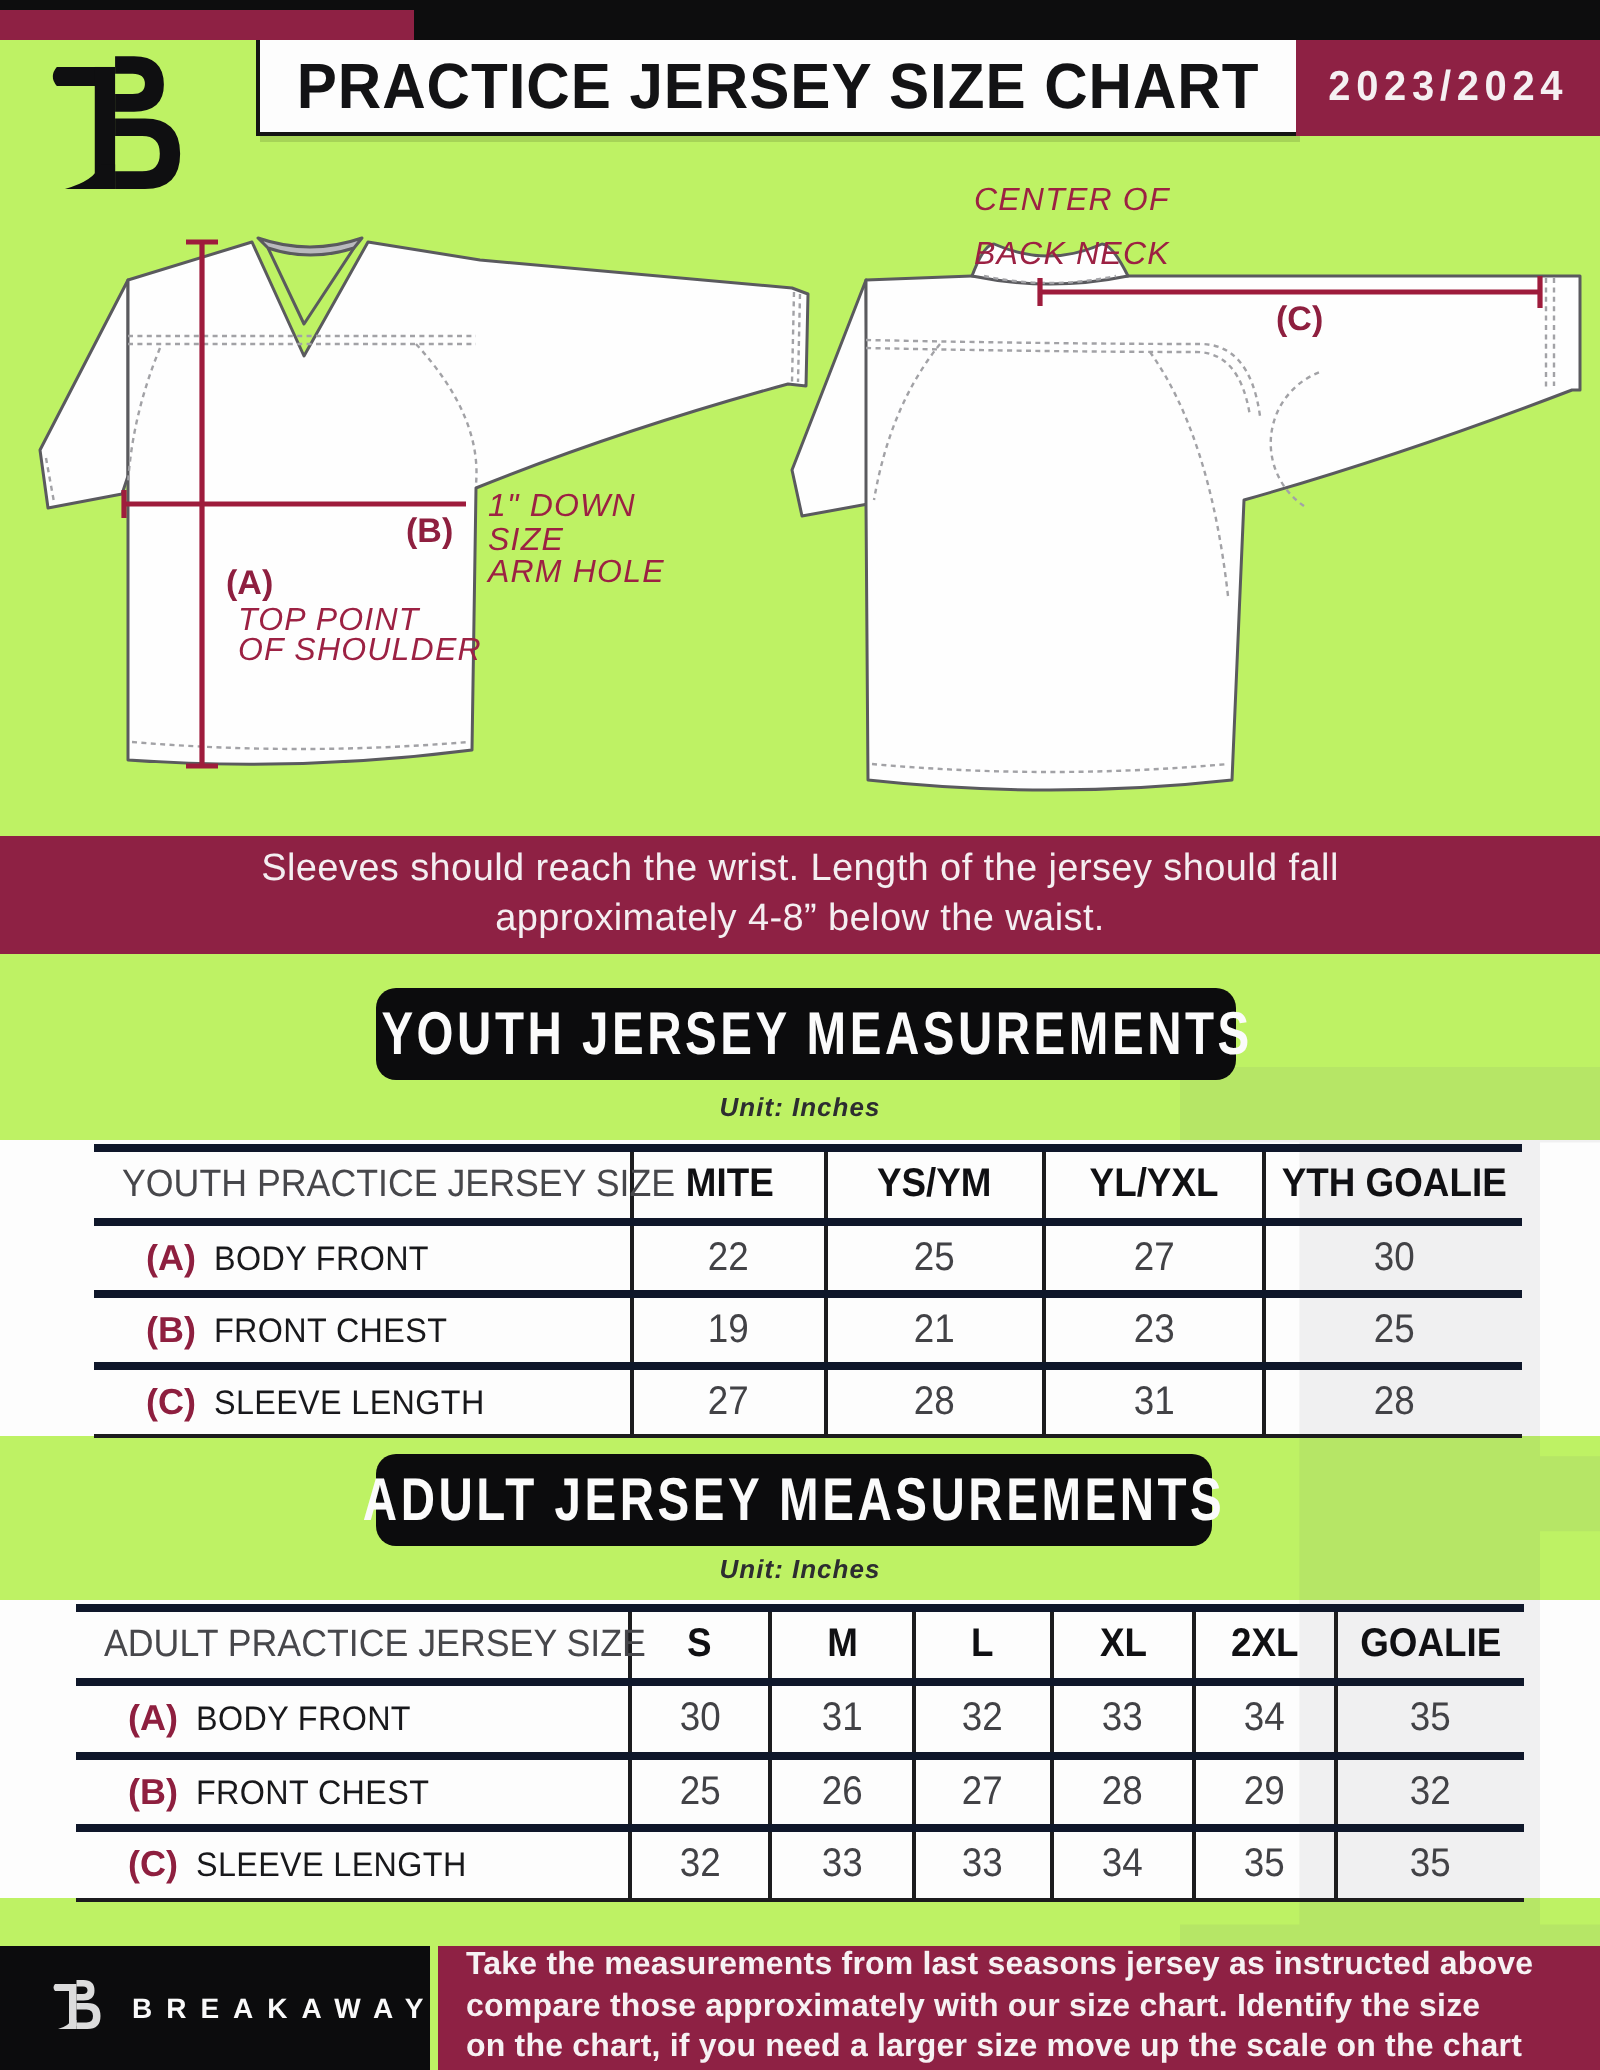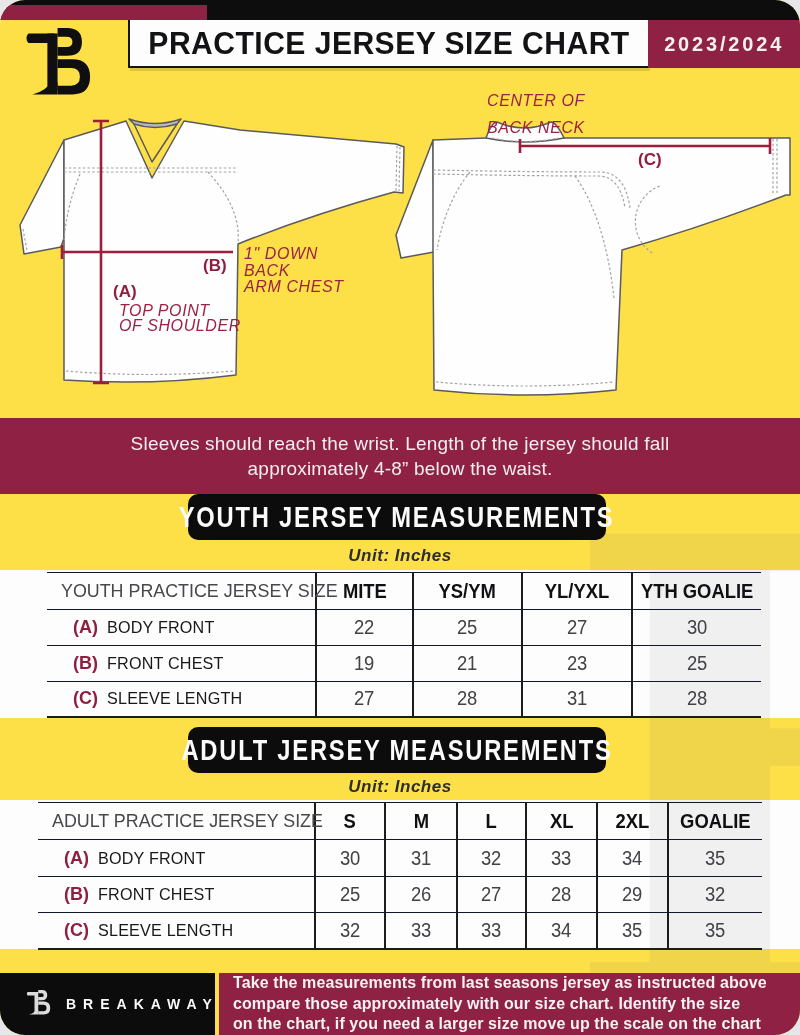--- a/index.html
+++ b/index.html
@@ -1,17 +1,17 @@
 <!DOCTYPE html>
 <html><head>
 <meta charset="utf-8">
 <style>
   html,body{margin:0;padding:0;}
   body{width:800px;height:1035px;font-family:"Liberation Sans",sans-serif;background:#e7e7e9;}
-  .page{position:relative;width:800px;height:1035px;overflow:hidden;background:#fde047;border-radius:25px;}
+  .page{position:relative;width:800px;height:1035px;overflow:hidden;background:#bef264;}
 
   
   .topstrip{position:absolute;left:0;top:0;width:800px;height:20px;background:#0d0d0e;z-index:6;}
   .topstrip .maroonseg{position:absolute;left:0;top:5px;width:207px;height:15px;background:#8e2144;}
   .titlebox{position:absolute;left:128px;top:20px;width:520px;height:48px;background:#fdfdfd;
             border-left:2px solid #141414;border-bottom:2px solid #141414;box-sizing:border-box;
             display:flex;align-items:center;justify-content:center;z-index:6;box-shadow:2px 3px 0 rgba(0,0,0,.12);}
   .titlebox .t{font-size:32px;font-weight:900;color:#131315;letter-spacing:.5px;
                display:inline-block;transform:scaleX(.94);white-space:nowrap;}
   .seasonbox{position:absolute;left:648px;top:20px;width:152px;height:48px;background:#8e2144;
@@ -22,40 +22,40 @@
   
   .corner-logo{position:absolute;left:24px;top:24px;z-index:6;}
 
   
   .diagram{position:absolute;left:0;top:68px;width:800px;height:356px;z-index:2;}
   .anno{position:absolute;color:#9c2143;z-index:3;white-space:nowrap;}
   .anno.key{font-weight:800;font-size:17px;font-style:normal;color:#8e1f3f;}
   .anno.it{font-style:italic;font-weight:500;font-size:16px;letter-spacing:.6px;line-height:13px;}
 
   
-  .notebanner{position:absolute;left:0;top:418px;width:800px;height:76px;background:#8e2144;z-index:4;
+  .notebanner{position:absolute;left:0;top:418px;width:800px;height:59px;background:#8e2144;z-index:4;
               display:flex;flex-direction:column;align-items:center;justify-content:center;gap:3px;}
   .notebanner div{color:#f4eef1;font-size:19px;font-weight:400;letter-spacing:.2px;}
 
   
   .secbanner{position:absolute;left:188px;width:418px;height:46px;background:#0c0c0d;border-radius:10px;
              display:flex;align-items:center;justify-content:center;z-index:5;}
   .secbanner .t{color:#fbfbfb;font-size:27px;font-weight:800;letter-spacing:2px;white-space:nowrap;
                 display:inline-block;transform:scale(.88,1.12);}
   .unit{position:absolute;left:0;width:800px;text-align:center;z-index:5;
-        font-style:italic;font-weight:700;font-size:17px;color:#2d2d30;letter-spacing:.5px;}
+        font-style:italic;font-weight:700;font-size:13px;color:#2d2d30;letter-spacing:.5px;}
 
   
   .whiteband{position:absolute;left:0;width:800px;background:#fdfdfd;z-index:1;}
   .watermark{position:absolute;left:560px;top:455px;z-index:2;font-family:"DejaVu Serif",serif;
              font-weight:700;font-size:640px;line-height:640px;color:rgba(110,110,118,.09);pointer-events:none;}
 
   
   table.size{position:absolute;border-collapse:collapse;table-layout:fixed;z-index:5;}
-  table.size td,table.size th{border-top:1px solid #0f172a;border-left:2px solid #1c1c1e;
+  table.size td,table.size th{border-top:4px solid #0f172a;border-left:2px solid #1c1c1e;
        padding:0;vertical-align:middle;text-align:center;background:transparent;}
   table.size td:first-child,table.size th:first-child{border-left:none;text-align:left;}
   table.size tr:last-child td{border-bottom:2px solid #1c1c1e;}
   th .hfirst{font-size:19px;font-weight:400;color:#47474b;display:inline-block;transform:scaleX(.94);
              transform-origin:left center;margin-left:14px;white-space:nowrap;}
   th .hsize{font-size:20px;font-weight:700;color:#101013;display:inline-block;transform:scaleX(.92);}
   td .rowkey{font-size:18px;font-weight:800;color:#8e1f3f;margin-left:26px;margin-right:9px;}
   td .rowlabel{font-size:17px;font-weight:500;color:#18181b;letter-spacing:.2px;display:inline-block;transform:scaleX(.95);transform-origin:left center;}
   td .num{font-size:20px;font-weight:400;color:#424246;display:inline-block;transform:scaleX(.92);}
 
@@ -143,37 +143,37 @@
         <path d="M101,53 L101,315"></path>
         <path d="M93,53 L109,53 M93,315 L109,315"></path>
         <path d="M62,184 L233,184"></path>
         <path d="M62,177 L62,191"></path>
         <path d="M520,78 L770,78"></path>
         <path d="M520,71 L520,85 M770,70 L770,86"></path>
       </g>
     </svg>
     
     <div class="anno it" style="left:244px;top:179px;">1" DOWN</div>
-    <div class="anno it" style="left:244px;top:196px;">BACK</div>
-    <div class="anno it" style="left:244px;top:212px;">ARM CHEST</div>
+    <div class="anno it" style="left:244px;top:196px;">SIZE</div>
+    <div class="anno it" style="left:244px;top:212px;">ARM HOLE</div>
     <div class="anno key" style="left:203px;top:188px;">(B)</div>
     <div class="anno key" style="left:113px;top:214px;">(A)</div>
     <div class="anno it" style="left:119px;top:236px;font-style:italic;">TOP POINT</div>
     <div class="anno it" style="left:119px;top:251px;">OF SHOULDER</div>
     <div class="anno it" style="left:487px;top:26px;">CENTER OF</div>
     <div class="anno it" style="left:487px;top:41px;margin-top:12px;">BACK NECK</div>
     <div class="anno key" style="left:638px;top:82px;">(C)</div>
   </div>
 
   <div class="notebanner">
     <div>Sleeves should reach the wrist. Length of the jersey should fall</div>
     <div>approximately 4-8” below the waist.</div>
   </div>
 
-  <div class="secbanner" style="top:494px;">
+  <div class="secbanner" style="top:494px;padding-left:12px;">
     <span class="t">YOUTH JERSEY MEASUREMENTS</span>
   </div>
   <div class="unit" style="top:546px;">Unit: Inches</div>
 
   <table class="size" style="left:47px;top:572px;width:714px;">
     <colgroup>
         <col style="width:269px">
         <col style="width:97px">
         <col style="width:109px">
         <col style="width:110px">

